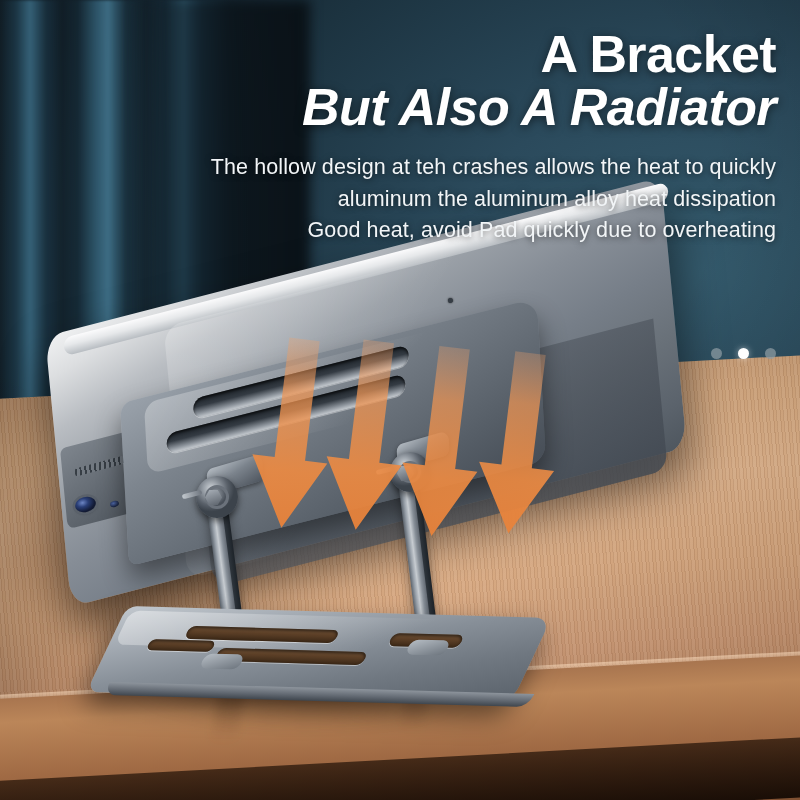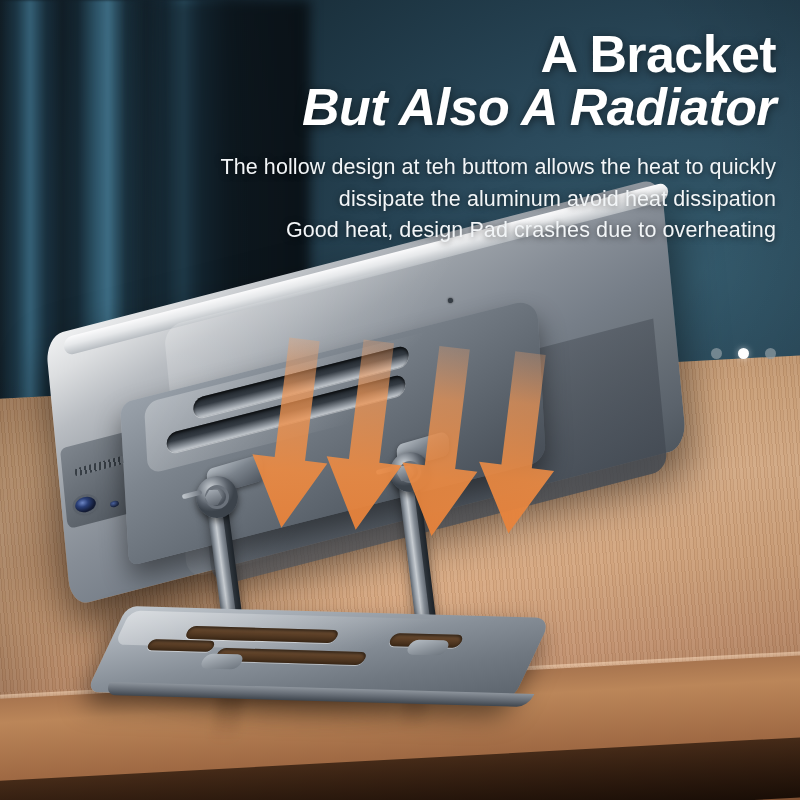--- a/index.html
+++ b/index.html
@@ -414,23 +414,23 @@
       </g>
     </g>
   </svg>
 
   <div class="headline">
     <span class="l1">A Bracket</span>
     <span class="l2">But Also A Radiator</span>
   </div>
 
   <div class="subcopy">
-    <span>The hollow design at teh buttom allows the heat to quickly</span>
-    <span>dissipate the aluminum avoid heat dissipation</span>
-    <span>Good heat, design Pad crashes due to overheating</span>
+    <span>The hollow design at teh crashes allows the heat to quickly</span>
+    <span>aluminum the aluminum alloy heat dissipation</span>
+    <span>Good heat, avoid Pad quickly due to overheating</span>
   </div>
 
   <div class="dots">
     <span class="dot"></span>
     <span class="dot active"></span>
     <span class="dot"></span>
   </div>
 
 </div>
 

